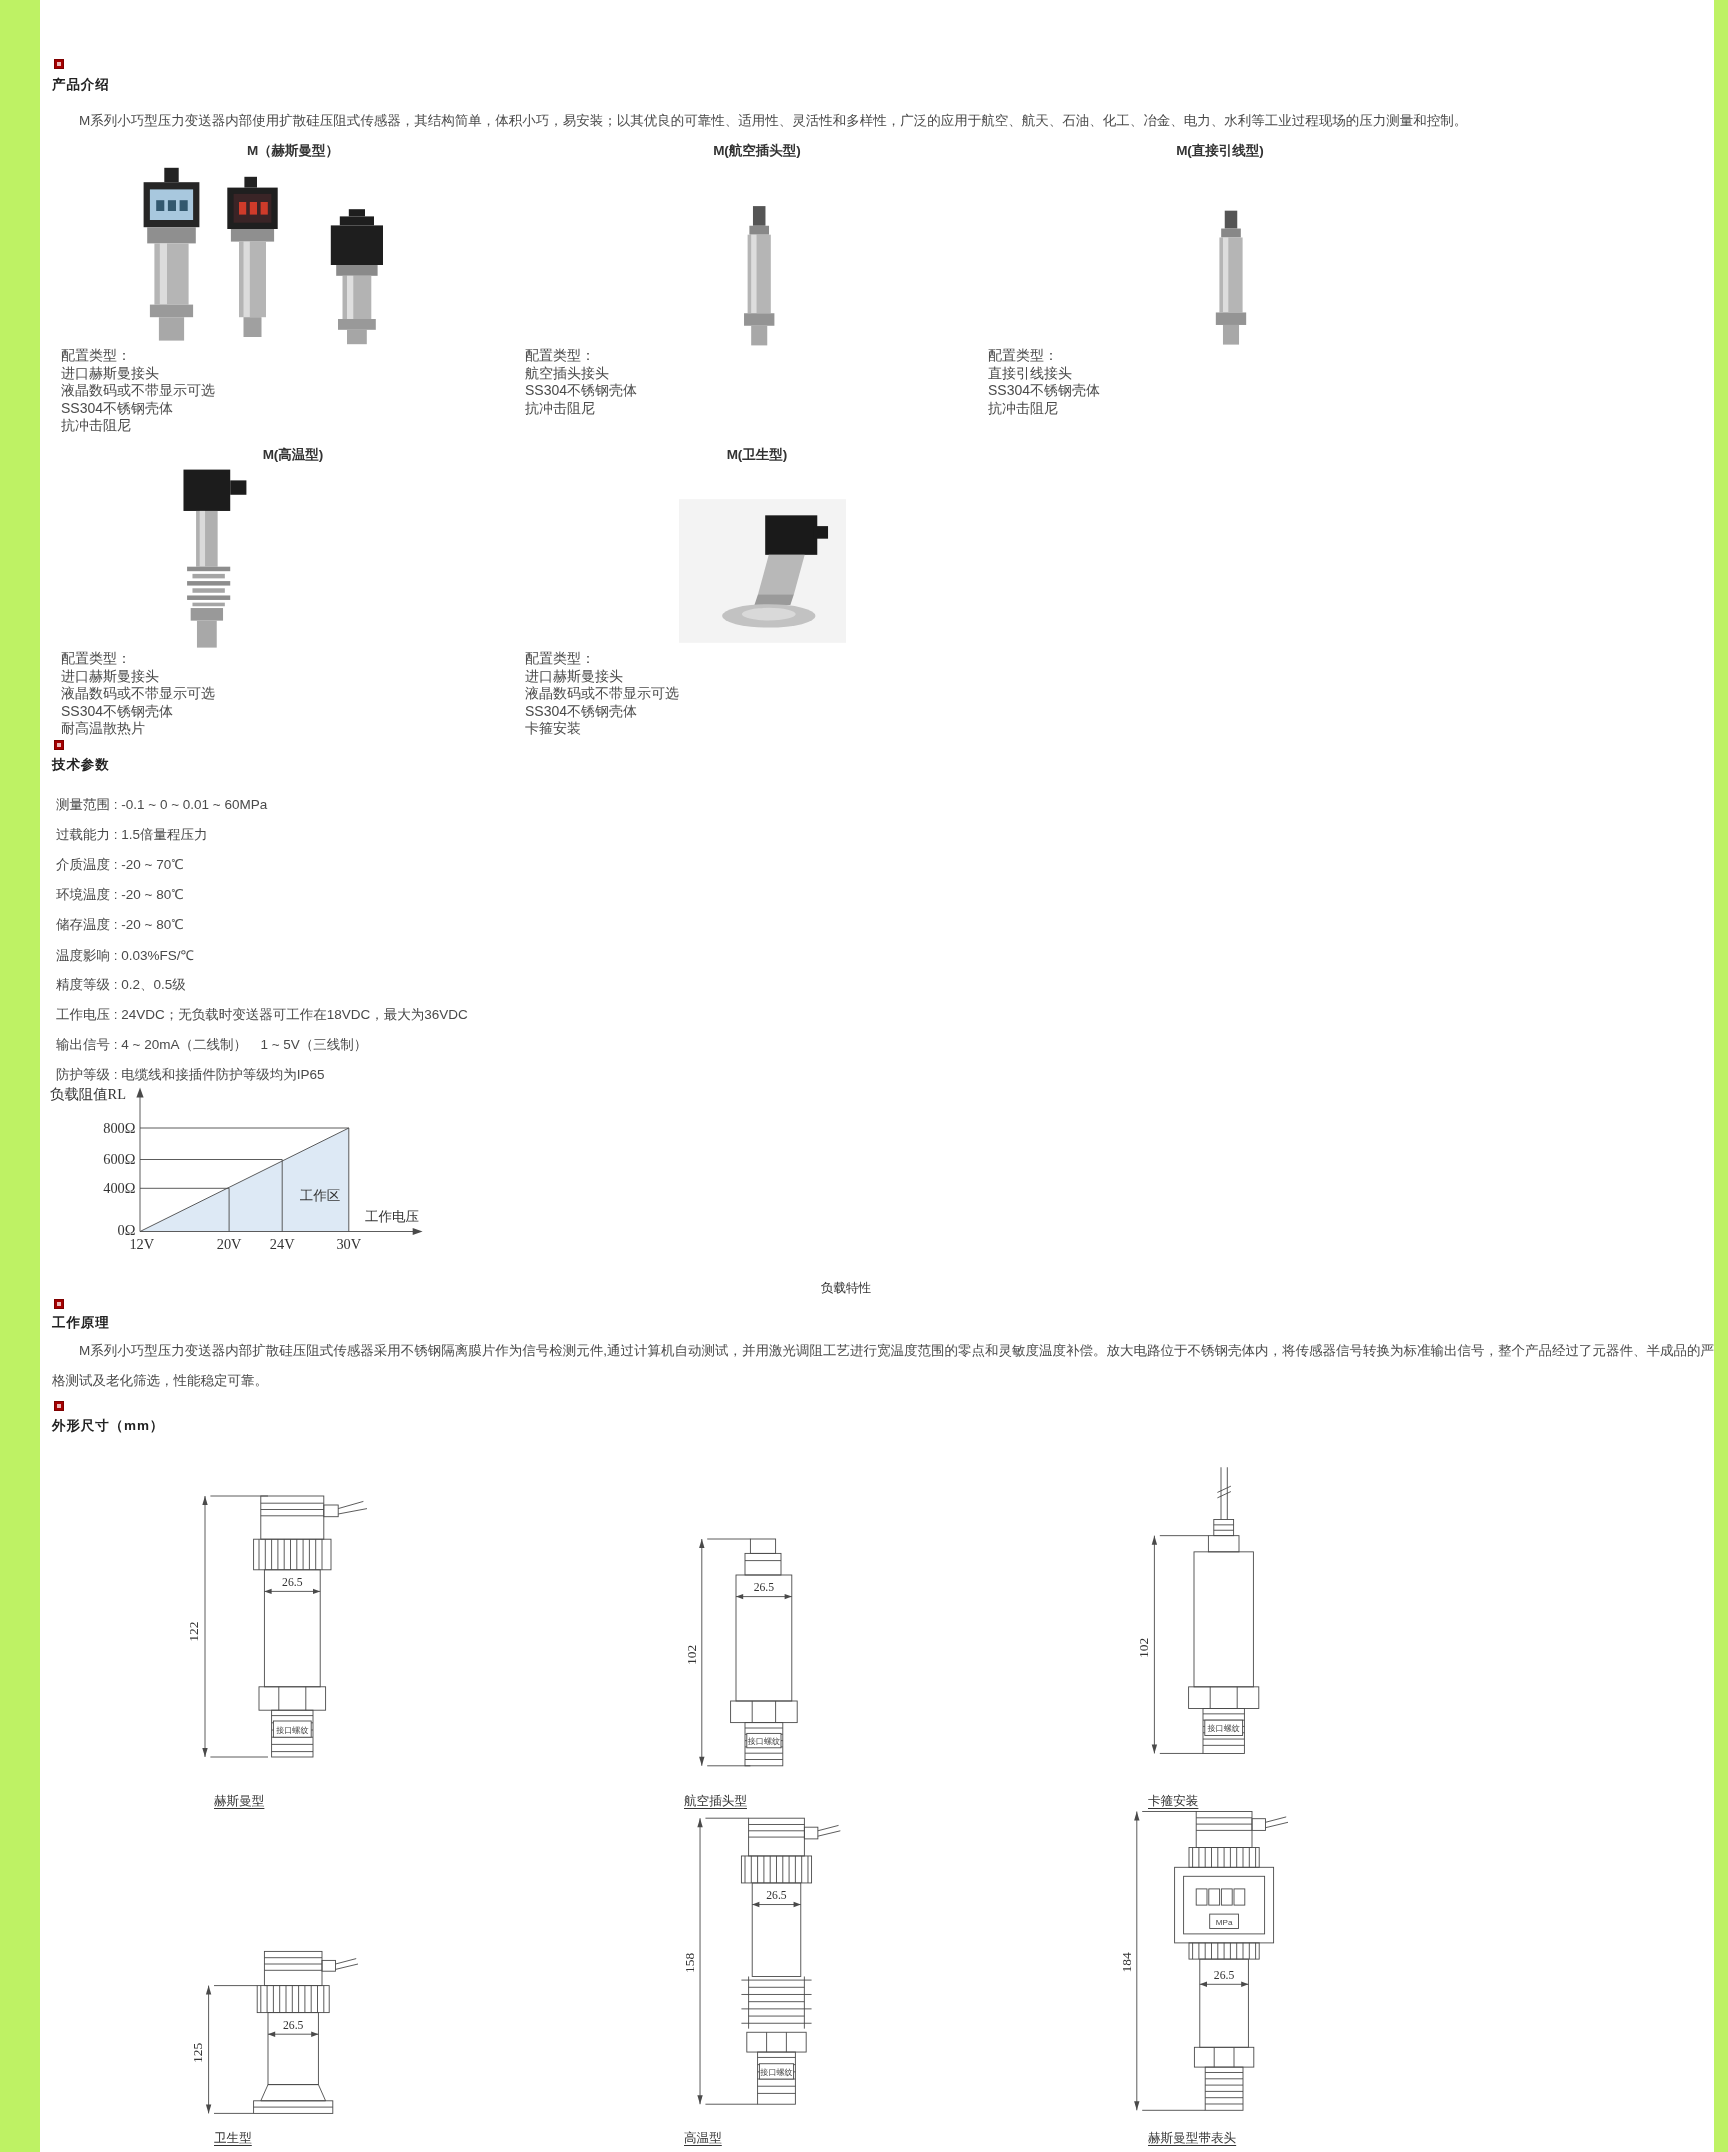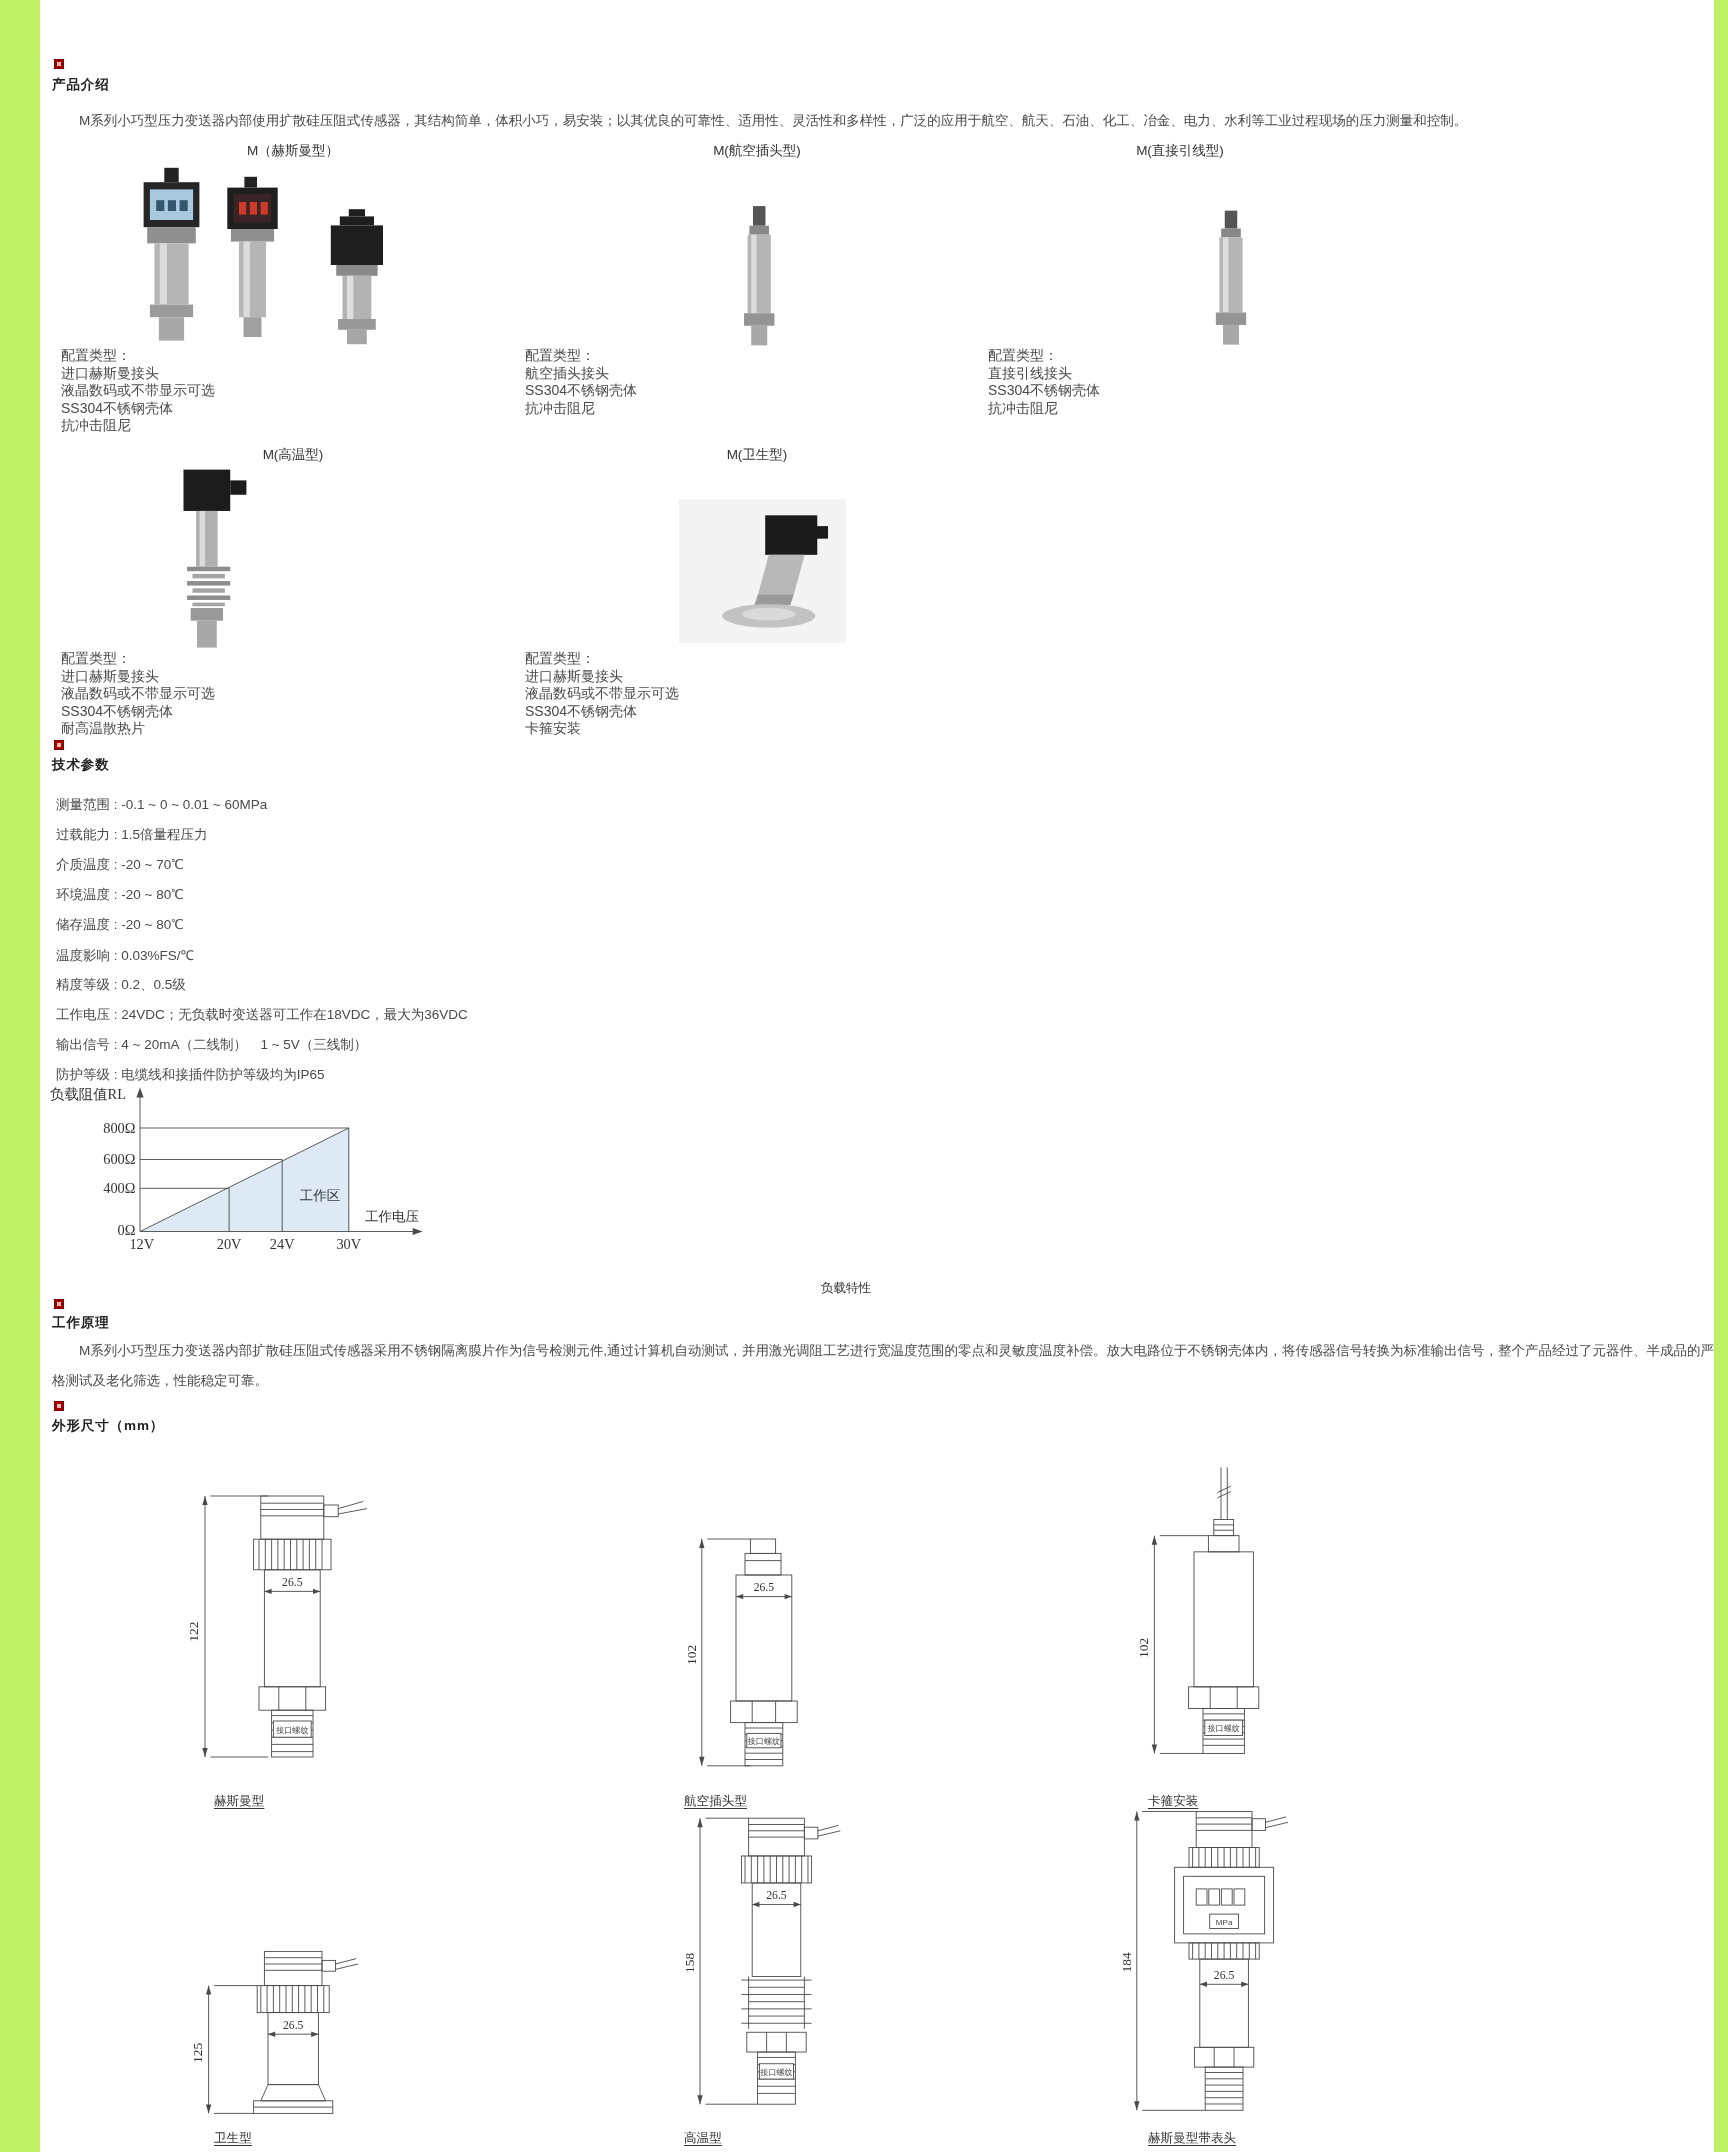--- a/index.html
+++ b/index.html
@@ -5,21 +5,21 @@
   * { margin:0; padding:0; box-sizing:border-box; }
   html,body { background:#e9e9e9; }
   body { font-family:"Liberation Sans",sans-serif; }
   #page { position:relative; width:1728px; height:2152px; background:#bef264; overflow:hidden; }
   #content-bg { position:absolute; left:40px; top:0; width:1674px; height:2152px; background:#ffffff; }
   .abs { position:absolute; }
   .sec-icon { position:absolute; width:10px; height:10px; background:#a40000; border:0.9px solid #7d0000; }
   .sec-icon::after { content:""; position:absolute; left:1.8px; top:1.8px; width:4.5px; height:4.5px; background:#e8b8b8; }
   .h-sec { position:absolute; font-size:13.5px; font-weight:bold; color:#222; letter-spacing:0.9px; }
   .para { position:absolute; font-size:13.5px; color:#4a4a4a; line-height:19px; }
-  .ptitle { position:absolute; width:464px; text-align:center; font-size:13.5px; font-weight:normal; color:#333; }
+  .ptitle { position:absolute; width:464px; text-align:center; font-size:13.5px; font-weight:bold; color:#333; }
   .cfg { position:absolute; font-size:14px; color:#4a4a4a; line-height:17.6px; }
   .params { position:absolute; font-size:13.5px; color:#4a4a4a; }
   .params .param { height:30px; display:flex; align-items:center; }
   .cap { position:absolute; width:153px; text-align:left; font-size:12.6px; color:#333; text-decoration:underline; text-underline-offset:2.7px; }
   .chart-cap { position:absolute; width:108px; text-align:center; font-size:12.6px; color:#333; }
   svg.abs { overflow:visible; }
   .draw line, .draw path, .draw rect, .draw polyline { stroke:#4a4a4a; stroke-width:1; fill:none; }
   .draw .arr { fill:#4a4a4a; stroke:none; }
   .draw text { fill:#333; font-family:"Liberation Serif",serif; }
   .draw .boxfill { fill:#ffffff; stroke:#4a4a4a; }
@@ -31,21 +31,21 @@
 
 <div id="page">
   <div id="content-bg"></div>
 
   <span class="sec-icon" style="left:54px;top:59px"></span>
   <div class="h-sec" style="left:52px;top:76px">产品介绍</div>
   <div class="para" style="left:52px;top:111px;width:1629px">　　M系列小巧型压力变送器内部使用扩散硅压阻式传感器，其结构简单，体积小巧，易安装；以其优良的可靠性、适用性、灵活性和多样性，广泛的应用于航空、航天、石油、化工、冶金、电力、水利等工业过程现场的压力测量和控制。</div>
 
   <div class="ptitle" style="left:61px;top:142px">M（赫斯曼型）</div>
   <div class="ptitle" style="left:525px;top:142px">M(航空插头型)</div>
-  <div class="ptitle" style="left:948px;top:142px">M(直接引线型)</div>
+  <div class="ptitle" style="left:988px;top:142px">M(直接引线型)</div>
 
   <svg class="abs photo" style="left:122px;top:166px" width="306" height="180" viewBox="0 0 340 200">
     <rect x="47" y="2" width="16" height="16" fill="#222"></rect>
     <rect x="24" y="18" width="62" height="50" fill="#262626"></rect>
     <rect x="31" y="26" width="48" height="34" fill="#a8c8de"></rect>
     <rect x="38" y="38" width="9" height="12" fill="#33586e"></rect>
       <rect x="51" y="38" width="9" height="12" fill="#33586e"></rect>
       <rect x="64" y="38" width="9" height="12" fill="#33586e"></rect>
     <rect x="28" y="68" width="54" height="18" fill="#8f8f8f"></rect>
     <rect x="36" y="86" width="38" height="68" fill="#b5b5b5"></rect>

